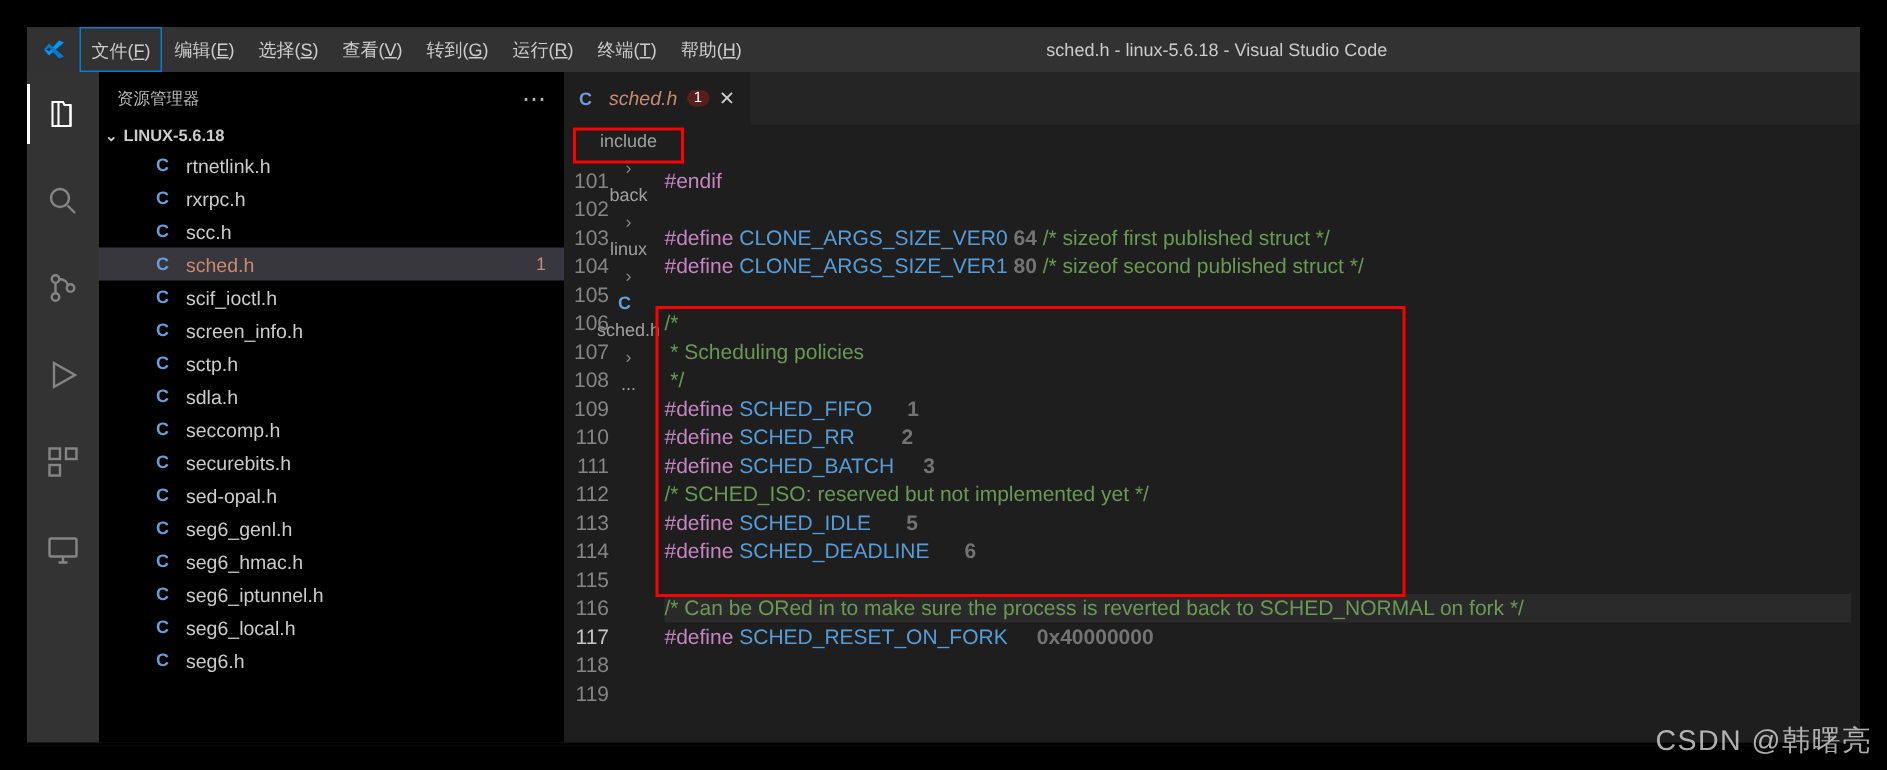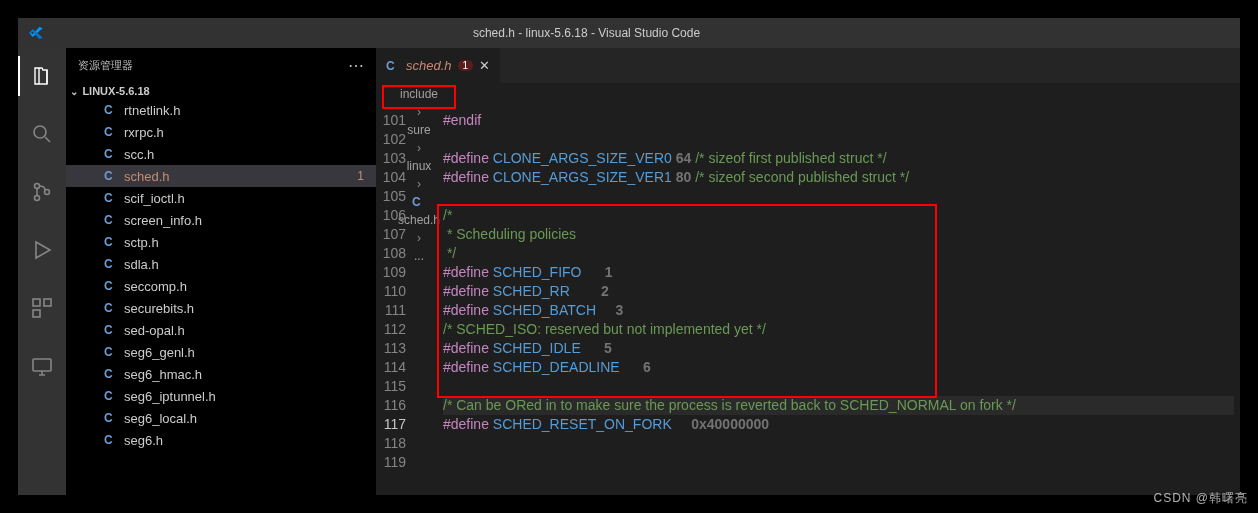--- a/index.html
+++ b/index.html
@@ -44,34 +44,44 @@
   .gutter div { height: 19px; }
   .gutter .current { color: #c6c6c6; }
   .codelines { flex: 1; position: relative; margin-left: 19px; }
   .line { height: 19px; white-space: pre; color: #d4d4d4; }
   .kw { color: #c586c0; }
   .mac { color: #569cd6; }
   .num { color: #737373; font-weight: bold; }
   .cmt { color: #6a9955; }
   .hl-line { background: #2a2a2a; }
   .redbox { position: absolute; border: 2px solid #ff0000; pointer-events: none; }
-  .watermark { position: absolute; right: 10px; bottom: 6px; color: rgba(230,230,230,0.75); font-size: 12px; font-family: "Microsoft YaHei", sans-serif; letter-spacing: 1px; }
+  .watermark { position: absolute; right: 10px; bottom: 6px; color: rgba(230,230,230,0.75); font-size: 19px; font-family: "Microsoft YaHei", sans-serif; letter-spacing: 1px; }
   .minimap { width: 6px; background: #1e1e1e; }
 </style>
 </head>
 <body>
 
 <div class="frame">
   <div class="titlebar">
     <div class="logo">
       <svg viewBox="0 0 24 24" fill="none">
           <path d="M17 3 L7 14 L3 11 L2 12 L7 18 L22 5 L17 3 Z" fill="#0098ff"></path>
           <path d="M17 21 L7 10 L3 13 L2 12 L7 6 L22 19 L17 21 Z" fill="#007acc"></path>
         </svg>
     </div>
+    <div class="menu" id="menu">
+        <div class="menu-item active">文件(<span class="mnemonic">F</span>)</div>
+        <div class="menu-item">编辑(<span class="mnemonic">E</span>)</div>
+        <div class="menu-item">选择(<span class="mnemonic">S</span>)</div>
+        <div class="menu-item">查看(<span class="mnemonic">V</span>)</div>
+        <div class="menu-item">转到(<span class="mnemonic">G</span>)</div>
+        <div class="menu-item">运行(<span class="mnemonic">R</span>)</div>
+        <div class="menu-item">终端(<span class="mnemonic">T</span>)</div>
+        <div class="menu-item">帮助(<span class="mnemonic">H</span>)</div>
+      </div>
     <div class="title-center">sched.h - linux-5.6.18 - Visual Studio Code</div>
     <div style="width:120px"></div>
   </div>
 
   <div class="body">
     <div class="activitybar">
       <div class="ab-icon active">
           <svg viewBox="0 0 24 24" stroke="currentColor" stroke-width="1.4" fill="none">
             <path d="M4 4h7l1 2h4v14H4z"></path>
             <path d="M8 4v16M16 6v14"></path>
@@ -194,21 +204,21 @@
         <div class="tab">
           <span class="file-c">C</span>
           <span>sched.h</span>
           <span class="tab-err">1</span>
           <span class="tab-close">✕</span>
         </div>
       </div>
       <div class="breadcrumb" id="breadcrumb">
           <span>include</span>
           <span class="bc-sep">›</span>
-          <span>sure</span>
+          <span>back</span>
           <span class="bc-sep">›</span>
           <span>linux</span>
           <span class="bc-sep">›</span>
           <span class="file-c">C</span>
           <span> sched.h</span>
           <span class="bc-sep">›</span>
           <span>...</span>
         </div>
       <div class="code-area">
         <div class="gutter" id="gutter">

